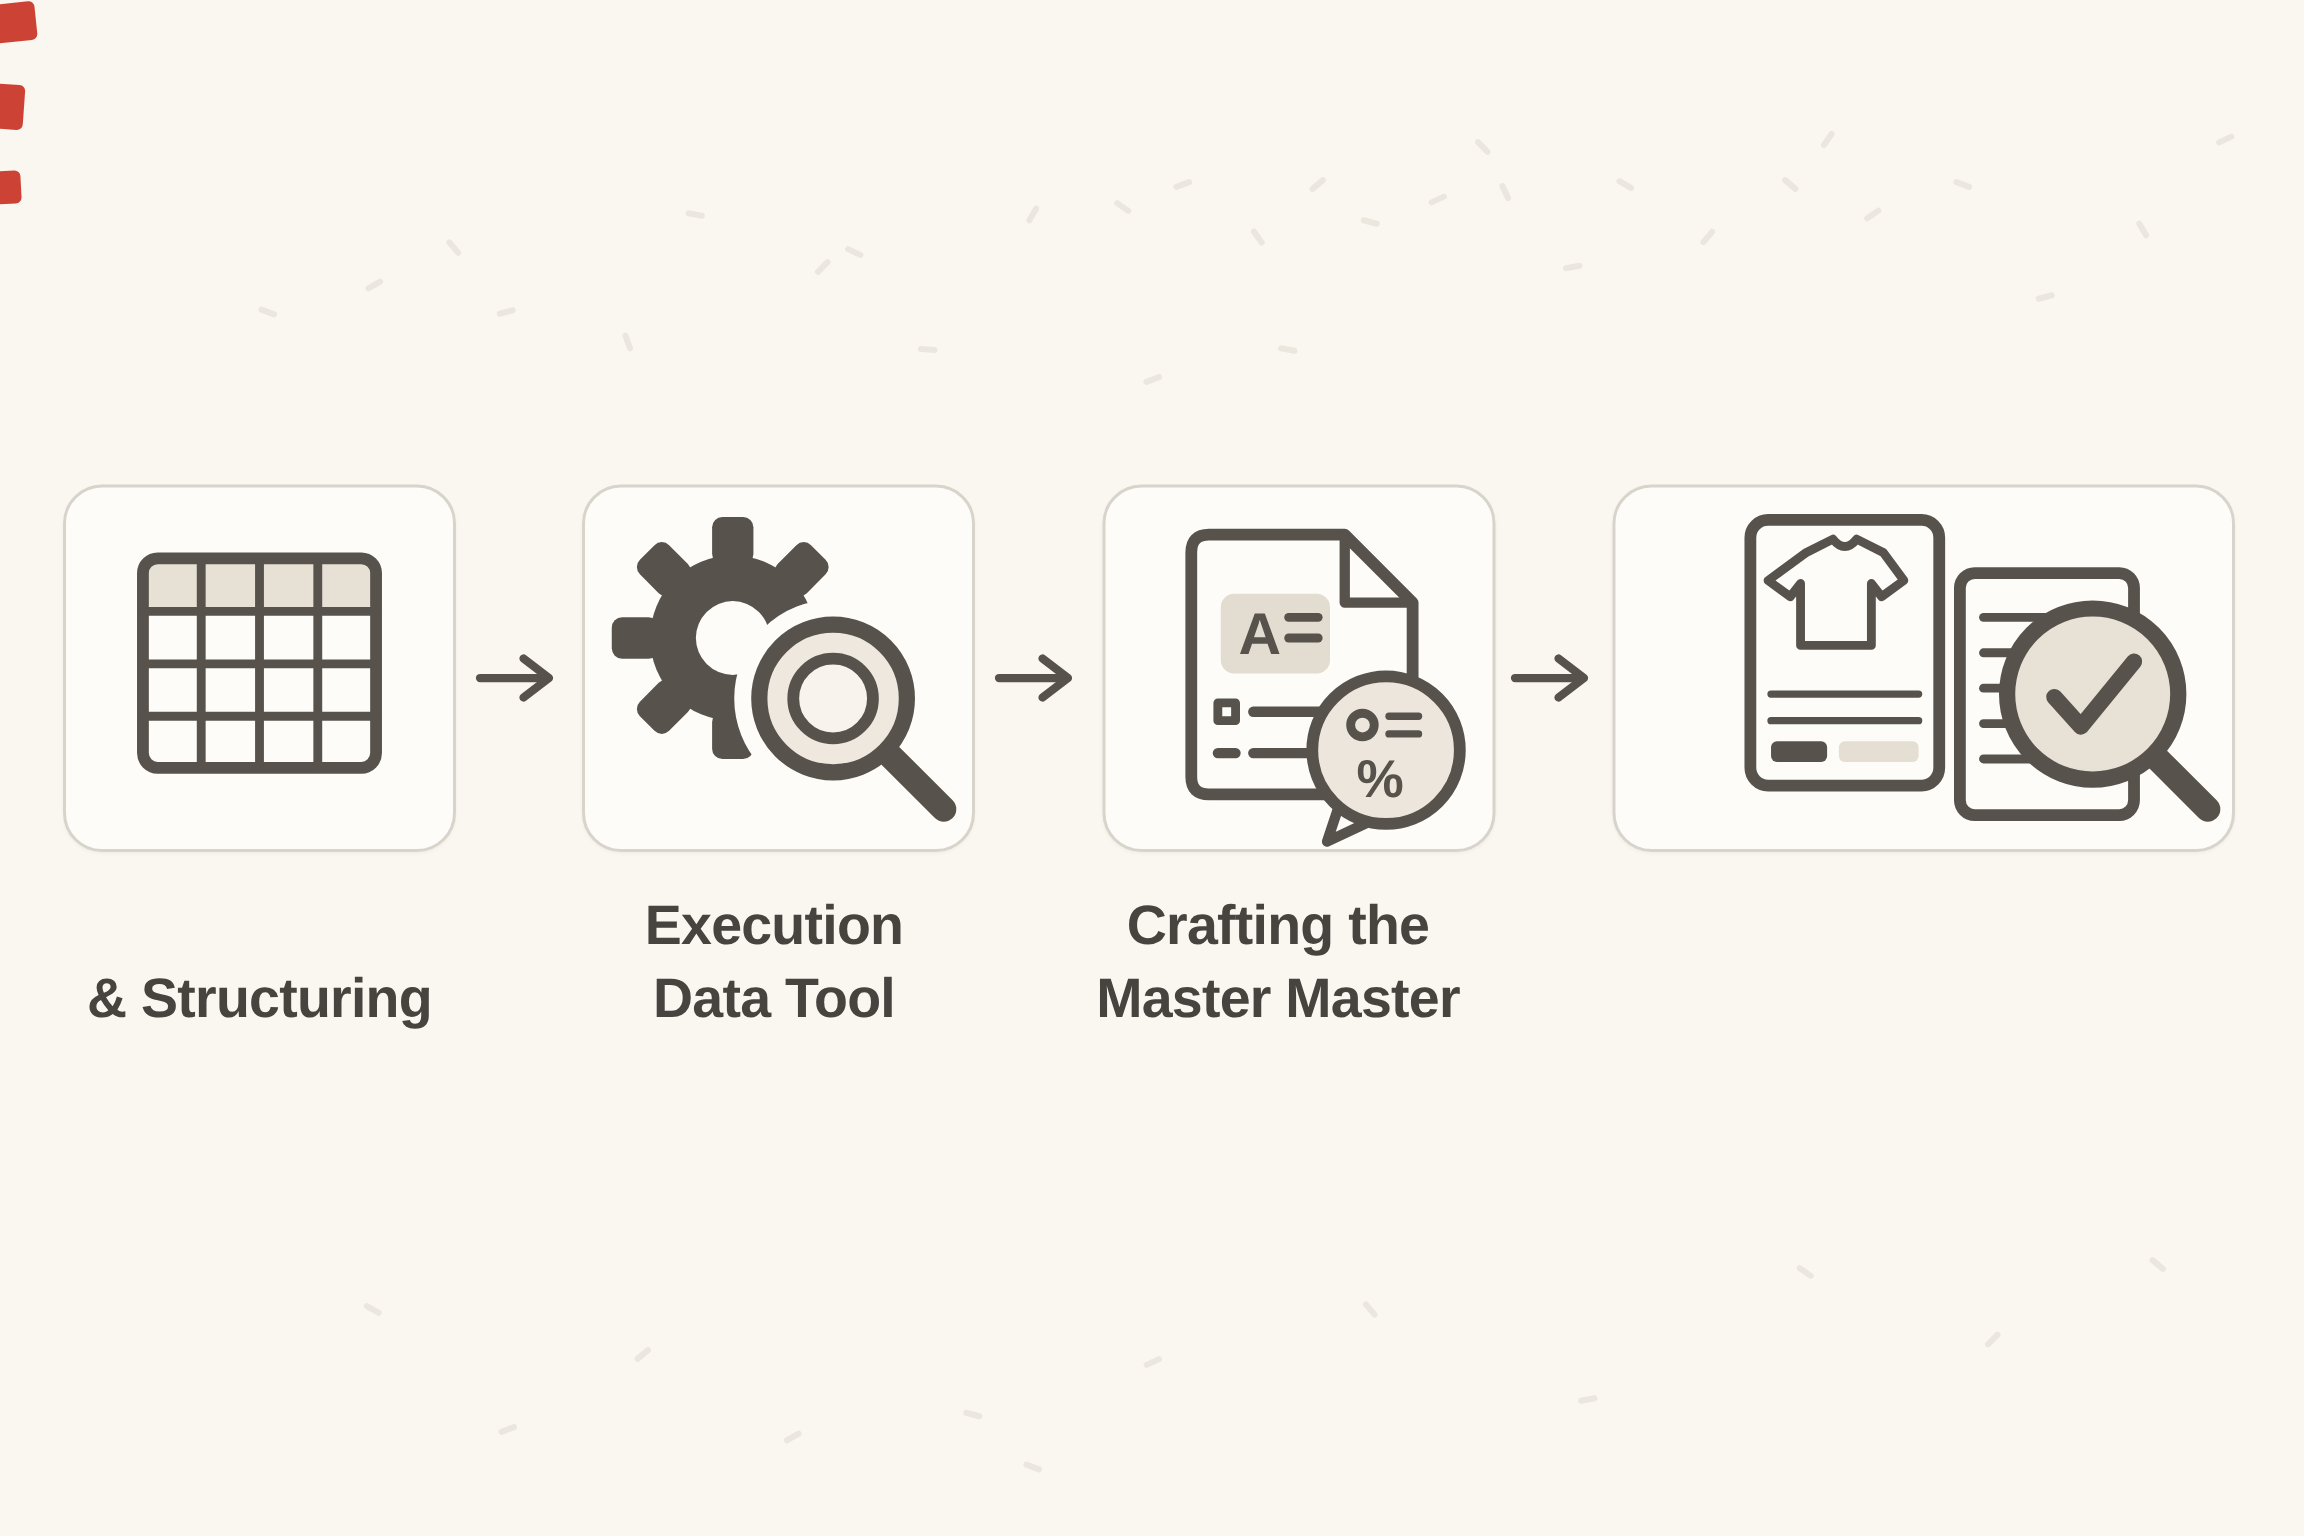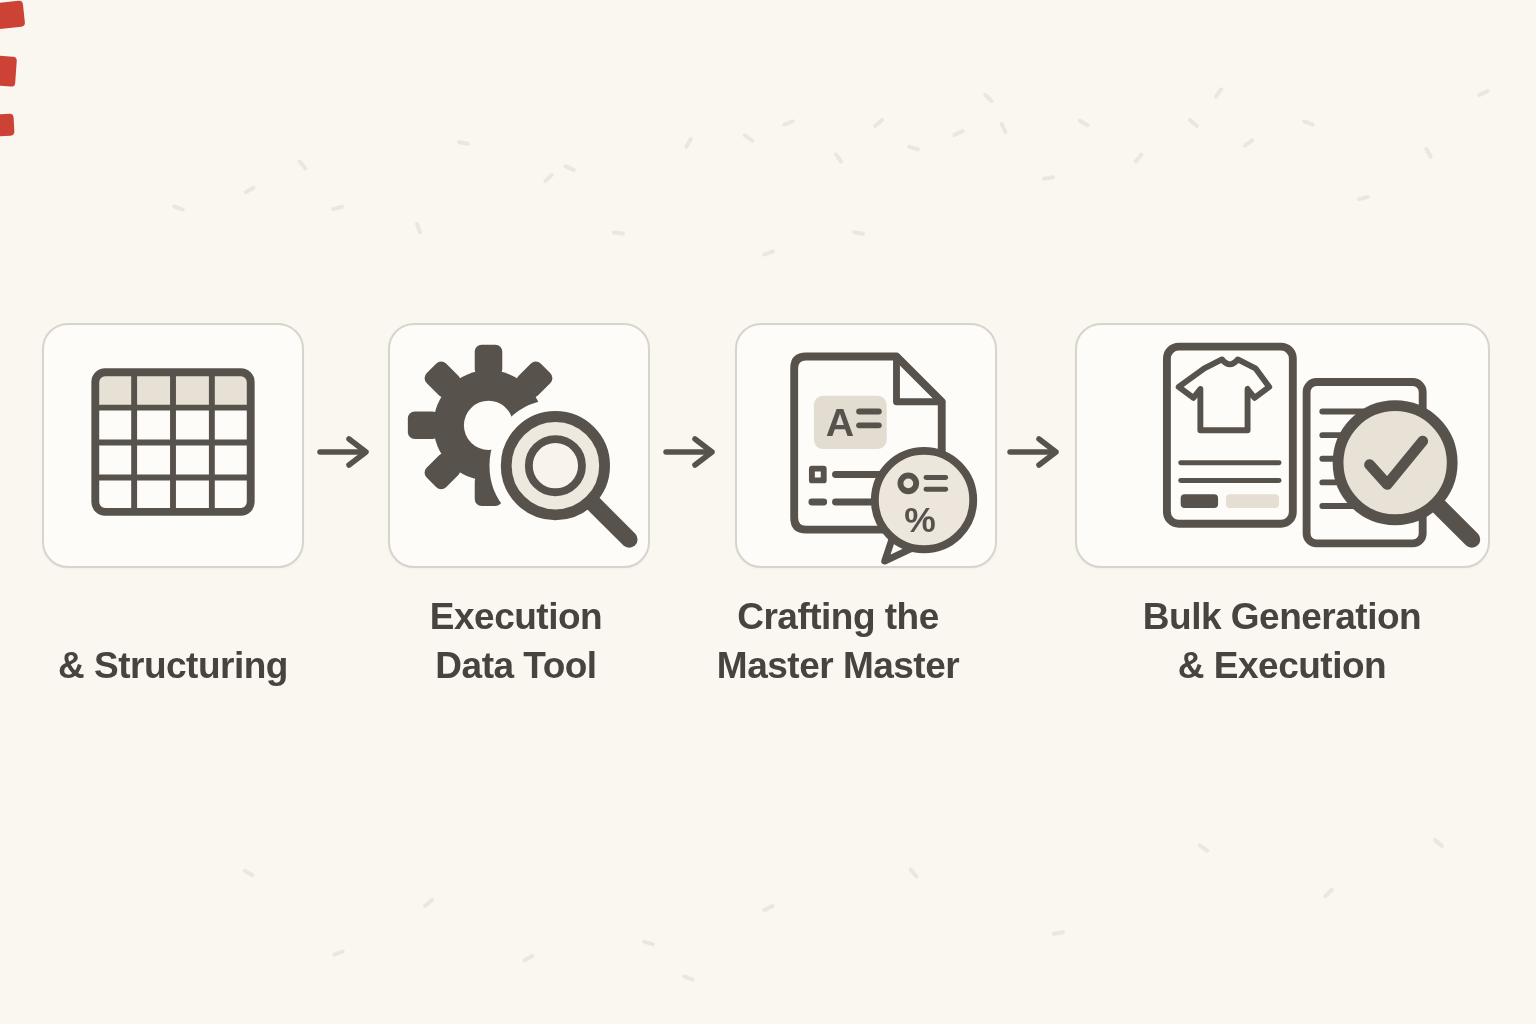--- a/index.html
+++ b/index.html
@@ -196,22 +196,18 @@
   </div>
 
   <div class="step-label" style="left:-27px;">
     <br>
     <span>&amp; Structuring</span>
   </div>
   <div class="step-label" style="left:316px;">
     <span>Execution</span><br>
     <span>Data Tool</span>
   </div>
-  <div class="step-label" style="left:638px;">
+  <div class="step-label" style="left:652px;">
     <span>Crafting the</span><br>
     <span>Master Master</span>
   </div>
-  <div class="step-label" style="left:1082px;">
-    <span>Bulk Generation</span><br>
-    <span>&amp; Execution</span>
-  </div>
 
 </div>
 
 </body></html>

